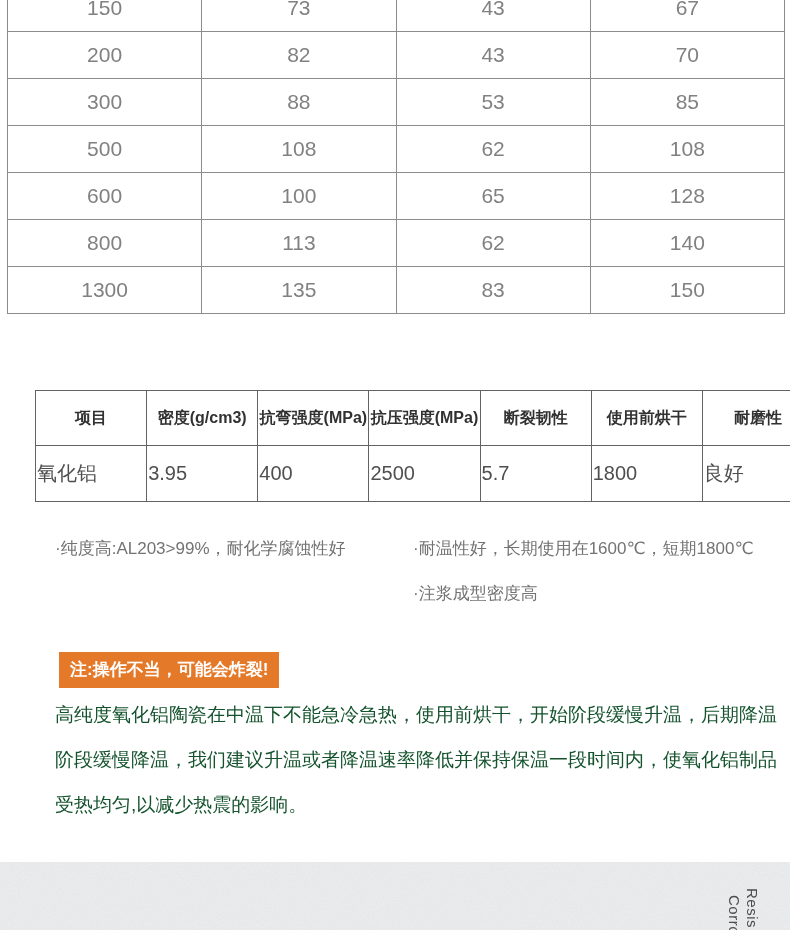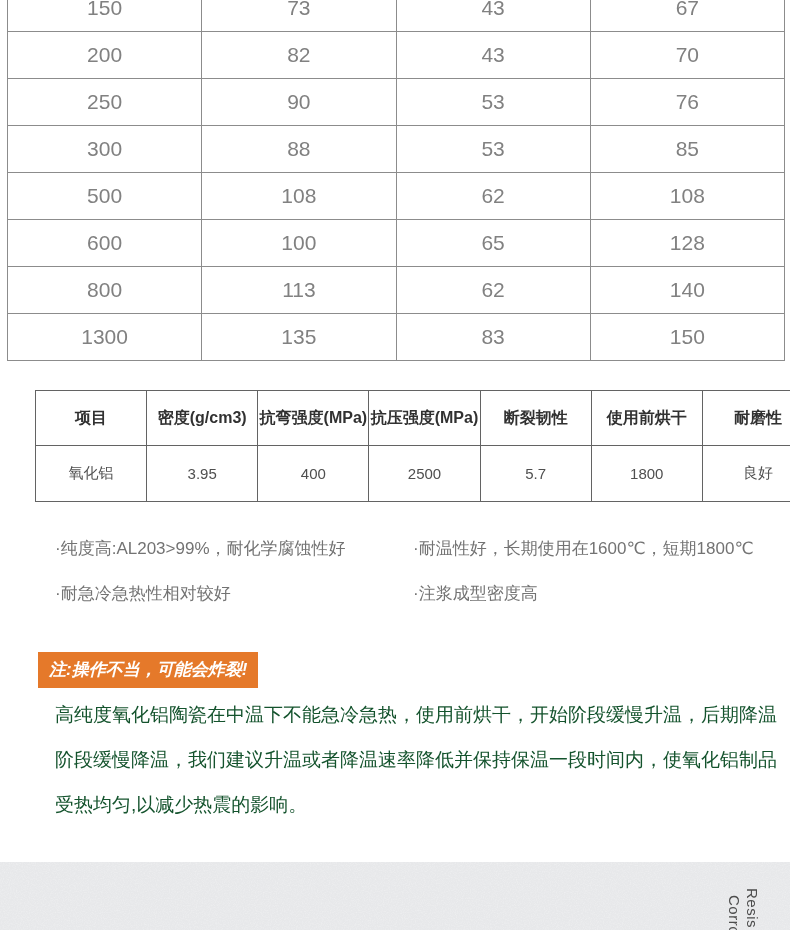--- a/index.html
+++ b/index.html
@@ -25,42 +25,41 @@
     position:absolute; left:7px; top:390px; width:779px;
     border-collapse:collapse; table-layout:fixed;margin-left:28px;
   }
   .prop-table th {
     border:1px solid #636363; height:52px;
     text-align:center; vertical-align:middle;
     font-size:16px; font-weight:600; color:#313131;
   }
   .prop-table td {
     border:1px solid #636363; height:53px;
-    text-align:center; vertical-align:middle;
-    font-size:15px; font-weight:400; color:#4f4f4f;
+    vertical-align:middle;
+    font-size:20px; font-weight:400; color:#4f4f4f;
   }
 
   
   .feature {
     position:absolute; font-size:17px; color:#737373; line-height:26px;
     white-space:nowrap;
   }
   .feature.f0 { left:55px;  top:536px; }
   .feature.f1 { left:413px; top:536px; }
   .feature.f2 { left:55px;  top:581px; }
   .feature.f3 { left:413px; top:581px; }
 
   
   .warn-badge {
-    position:absolute; left:38px; top:652px;
+    position:absolute; left:59px; top:652px;
     display:inline-block; padding:0 11px;
     background:#e5792a; color:#ffffff;
     font-size:17px; font-weight:700; line-height:36px;
     white-space:nowrap;
-    font-style:italic;
   }
   .warn-text {
     position:absolute; left:55px; top:692px; width:700px;
     color:#e5792a; font-size:19px; line-height:45px;
   }
   .warn-text div { white-space:nowrap; }
 
   
   .footer {
     position:absolute; left:0; top:862px; width:790px; height:68px;
@@ -87,26 +86,20 @@
           <td>150</td>
           <td>73</td>
           <td>43</td>
           <td>67</td>
         </tr>
         <tr>
           <td>200</td>
           <td>82</td>
           <td>43</td>
           <td>70</td>
-        </tr>
-        <tr>
-          <td>250</td>
-          <td>90</td>
-          <td>53</td>
-          <td>76</td>
         </tr>
         <tr>
           <td>300</td>
           <td>88</td>
           <td>53</td>
           <td>85</td>
         </tr>
         <tr>
           <td>500</td>
           <td>108</td>
@@ -154,21 +147,20 @@
           <td>2500</td>
           <td>5.7</td>
           <td>1800</td>
           <td>良好</td>
         </tr>
     </tbody>
   </table>
 
   <span class="feature f0">·纯度高:AL203&gt;99%，耐化学腐蚀性好</span>
   <span class="feature f1">·耐温性好，长期使用在1600℃，短期1800℃</span>
-  <span class="feature f2">·耐急冷急热性相对较好</span>
   <span class="feature f3">·注浆成型密度高</span>
 
   <span class="warn-badge" style="background: rgb(229, 121, 42);">注:操作不当，可能会炸裂!</span>
 
   <div class="warn-text" style="color: #14532d;">
     <div>高纯度氧化铝陶瓷在中温下不能急冷急热，使用前烘干，开始阶段缓慢升温，后期降温</div>
     <div>阶段缓慢降温，我们建议升温或者降温速率降低并保持保温一段时间内，使氧化铝制品</div>
     <div>受热均匀,以减少热震的影响。</div>
   </div>
 

